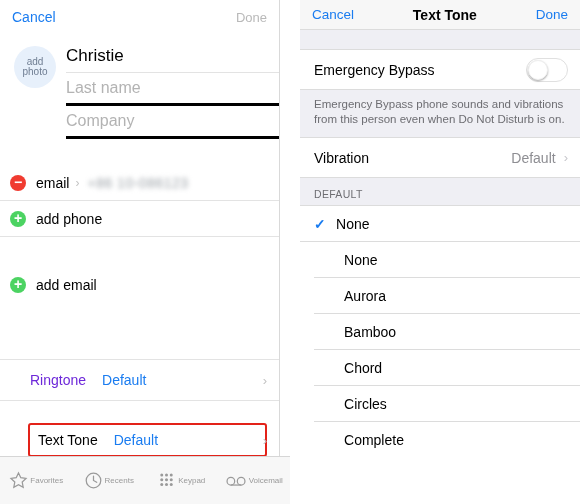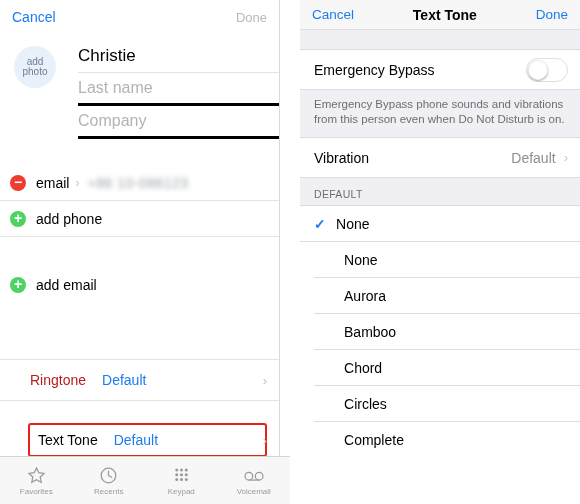--- a/index.html
+++ b/index.html
@@ -34,21 +34,21 @@
   .addphoto {
     width: 42px; height: 42px; border-radius: 50%;
     background: #e7f0fb;
     margin: 6px 10px 0 14px;
     flex: 0 0 42px;
     display: flex; flex-direction: column;
     align-items: center; justify-content: center;
     color: #6f7d92; font-size: 10px; line-height: 10px;
     text-align: center;
   }
-  .l-fields { flex: 1; padding-right: 0; margin-left: 12px; }
+  .l-fields { flex: 1; padding-right: 0; }
   .l-field {
     height: 33px;
     display: flex; align-items: center;
     border-bottom: 3px solid #000000;
     font-size: 16px;
     color: #000;
     padding-right: 12px;
   }
   .l-field.ph { color: #b3b3b3; }
   .l-field.first { font-size: 17px; border-bottom: 1px solid #e3e3e3; }
@@ -86,21 +86,21 @@
   .sect-gap { height: 30px; }
 
   .l-tonerow {
     display: flex; align-items: center;
     height: 42px;
     border-top: 1px solid #e3e3e3;
     border-bottom: 1px solid #e3e3e3;
     padding: 0 12px 0 30px;
     font-size: 14px;
   }
-  .l-tonerow .name { color: #b91c1c; }
+  .l-tonerow .name { color: #6d28d9; }
   .l-tonerow .val { color: #1a7cf0; margin-left: 16px; }
   .l-tonerow .chev { margin-left: auto; color: #c3c3c3; font-size: 13px; }
 
   .highlight-box {
     margin: 22px 12px 0 28px;
     border: 2px solid #e32219;
     border-radius: 3px;
     height: 34px;
     display: flex; align-items: center;
     padding: 0 8px;
@@ -111,21 +111,21 @@
   
   .tabbar {
     position: absolute; left: 0; bottom: 0;
     width: 290px; height: 48px;
     background: #f7f7f7;
     border-top: 1px solid #d6d6d6;
     display: flex;
   }
   .tab {
     flex: 1;
-    display: flex; flex-direction: column; align-items: center; justify-content: center;
+    display: flex; flex-direction: row; align-items: center; justify-content: center;
     color: #9a9a9a; font-size: 8px;
     gap: 2px;
   }
   .tab.active { color: #1a7cf0; }
   .tab .ti { height: 20px; display: flex; align-items: center; justify-content: center; }
 
   
   .right {
     width: 290px; height: 504px;
     background: #ffffff;

